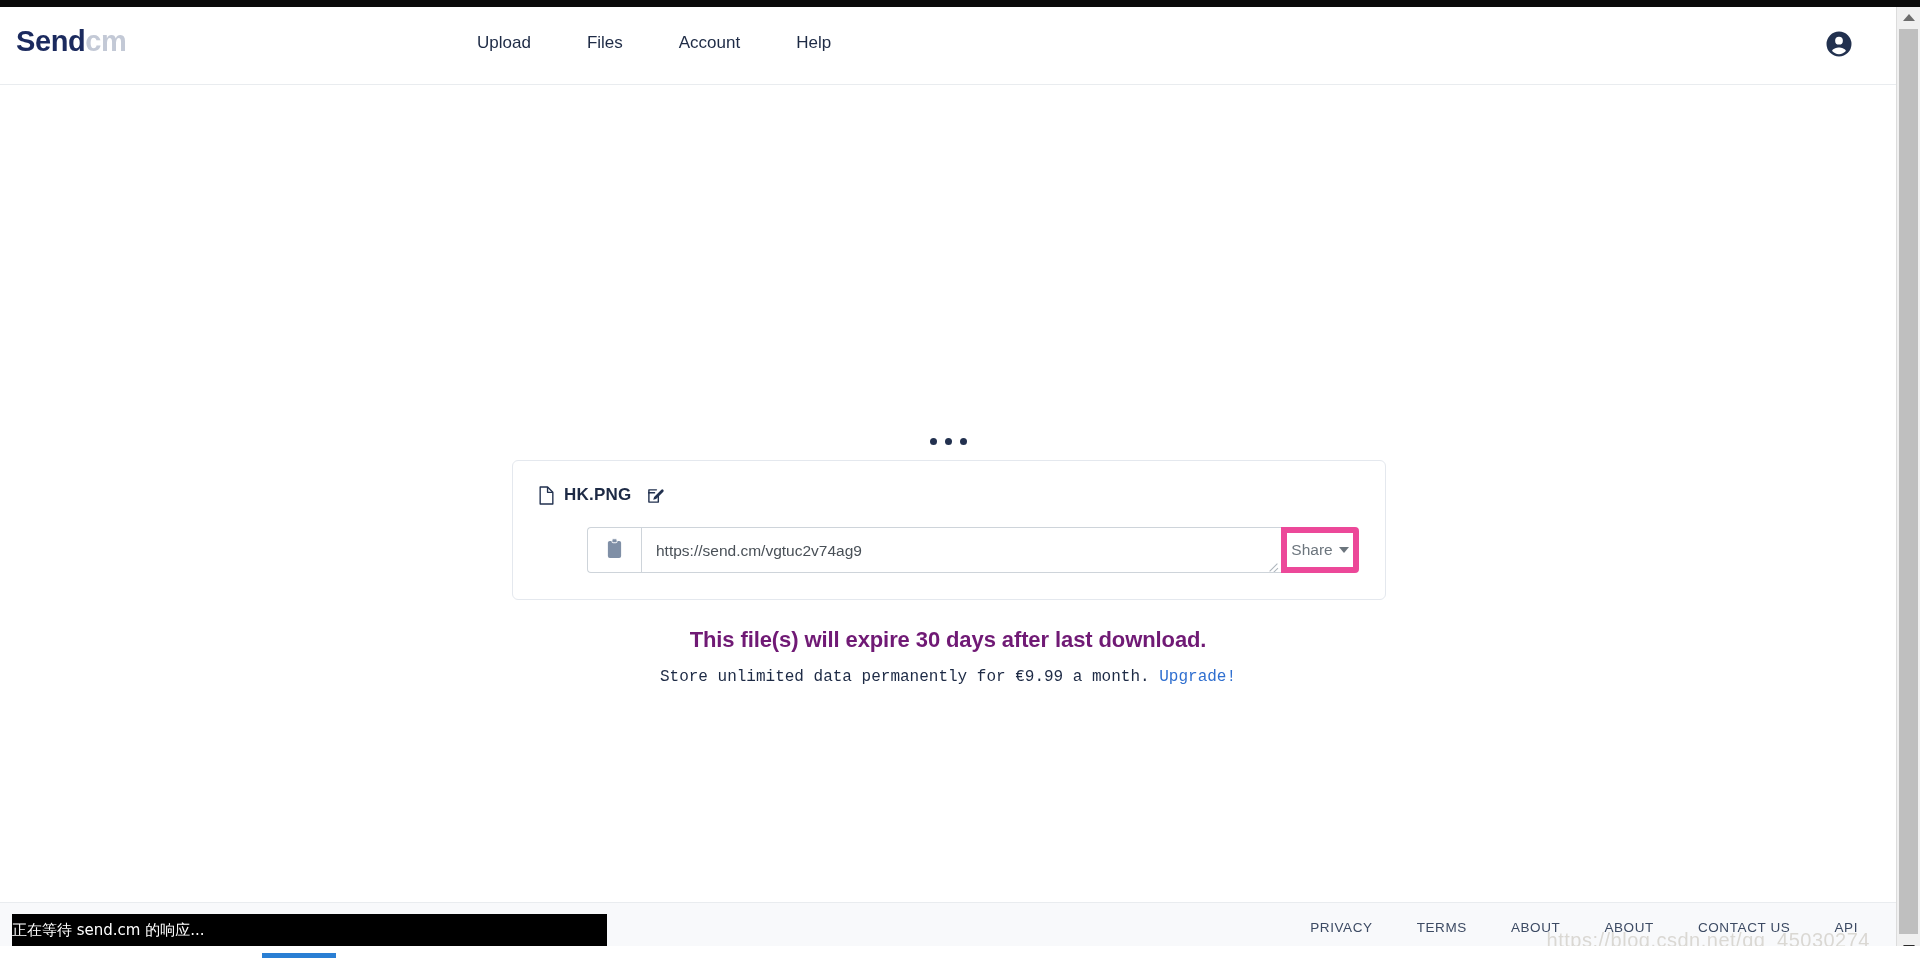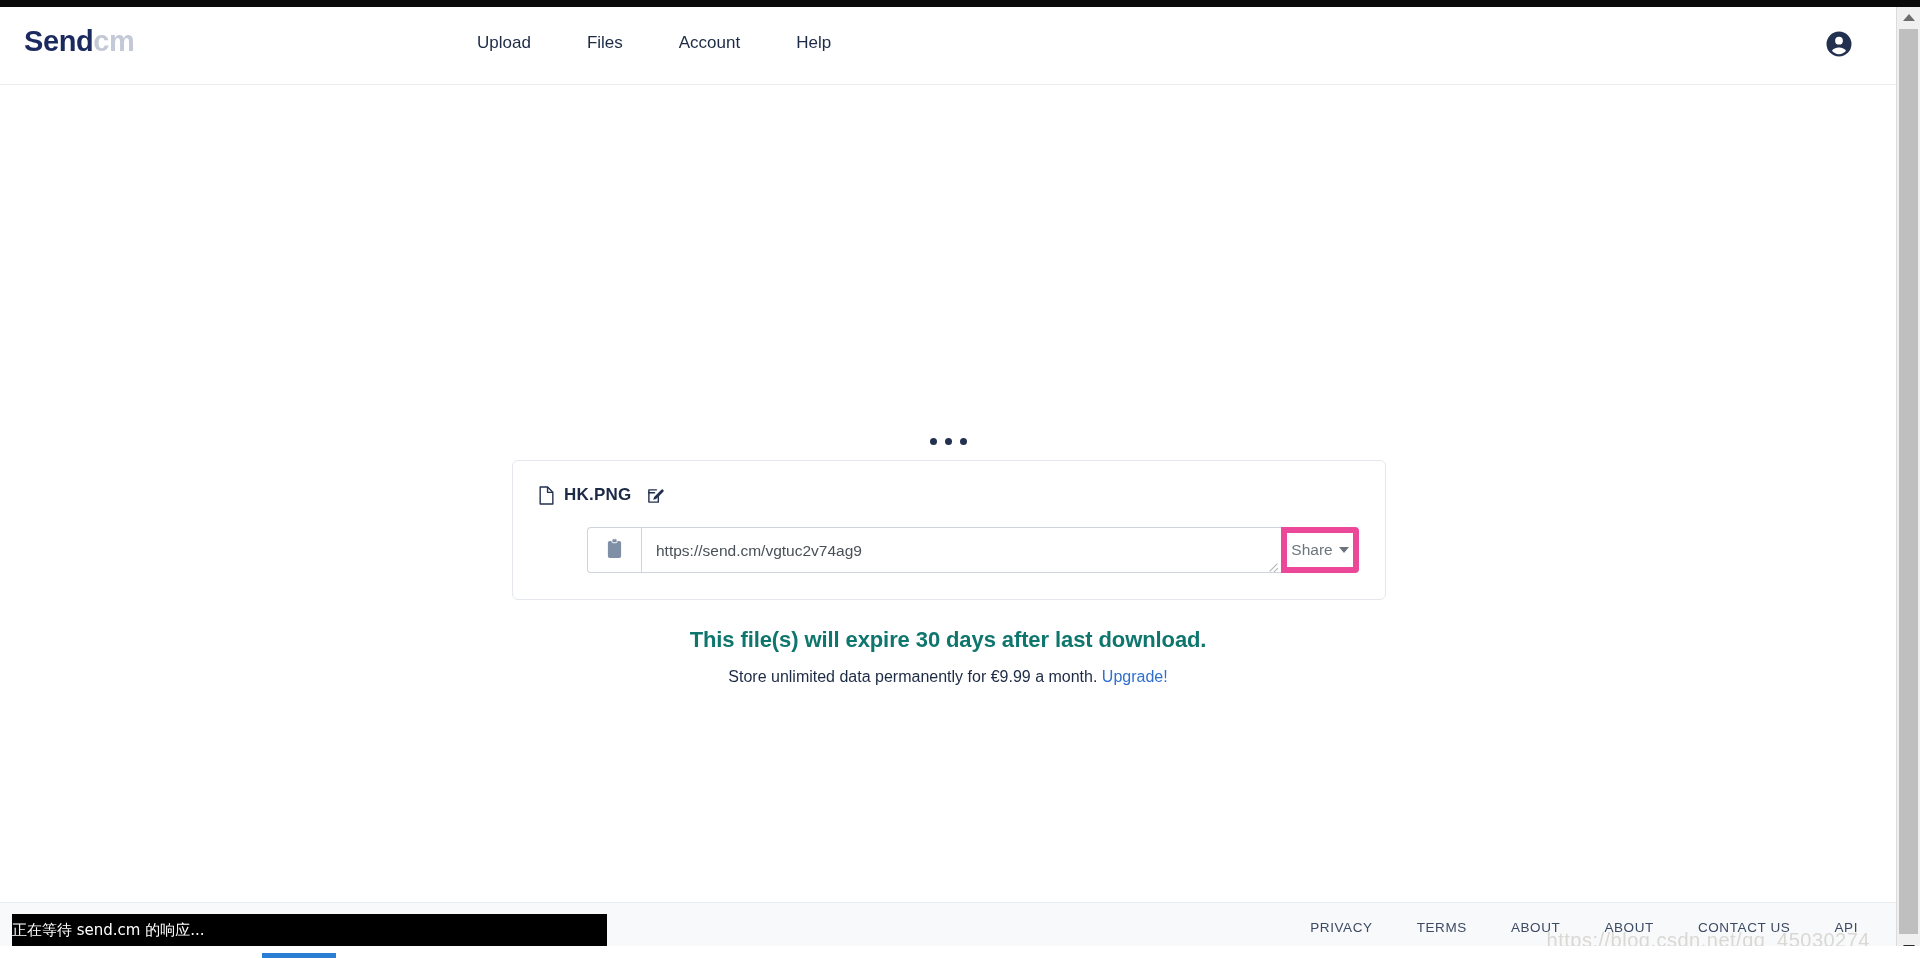--- a/index.html
+++ b/index.html
@@ -48,21 +48,21 @@
   .site-header {
     position: relative;
     height: 78px;
     background: #ffffff;
     border-bottom: 1px solid #e9ecef;
     box-sizing: border-box;
   }
 
   .brand {
     position: absolute;
-    left: 24px;
+    left: 16px;
     top: 16px;
     font-size: 29px;
     font-weight: bold;
     letter-spacing: -0.4px;
     line-height: 36px;
     user-select: none;
     text-decoration: none;
   }
   .brand .brand-send { color: #1b2a5e; }
   .brand .brand-cm { color: #c3c9d6; font-weight: 600; }
@@ -238,33 +238,34 @@
   }
 
   .expire-note {
     position: absolute;
     top: 540px;
     left: 0;
     width: 1896px;
     text-align: center;
     font-size: 22px;
     font-weight: bold;
-    color: #0f766e;
+    color: #701a75;
     line-height: 30px;
     letter-spacing: -0.1px;
   }
   .upgrade-note {
     position: absolute;
     top: 580px;
     left: 0;
     width: 1896px;
     text-align: center;
     font-size: 16px;
     color: #1d2a45;
     line-height: 24px;
+    font-family: Liberation Mono, monospace;
   }
   .upgrade-note a {
     color: #2f6fd0;
     text-decoration: none;
   }
 
   
   .site-footer {
     position: absolute;
     left: 0;

